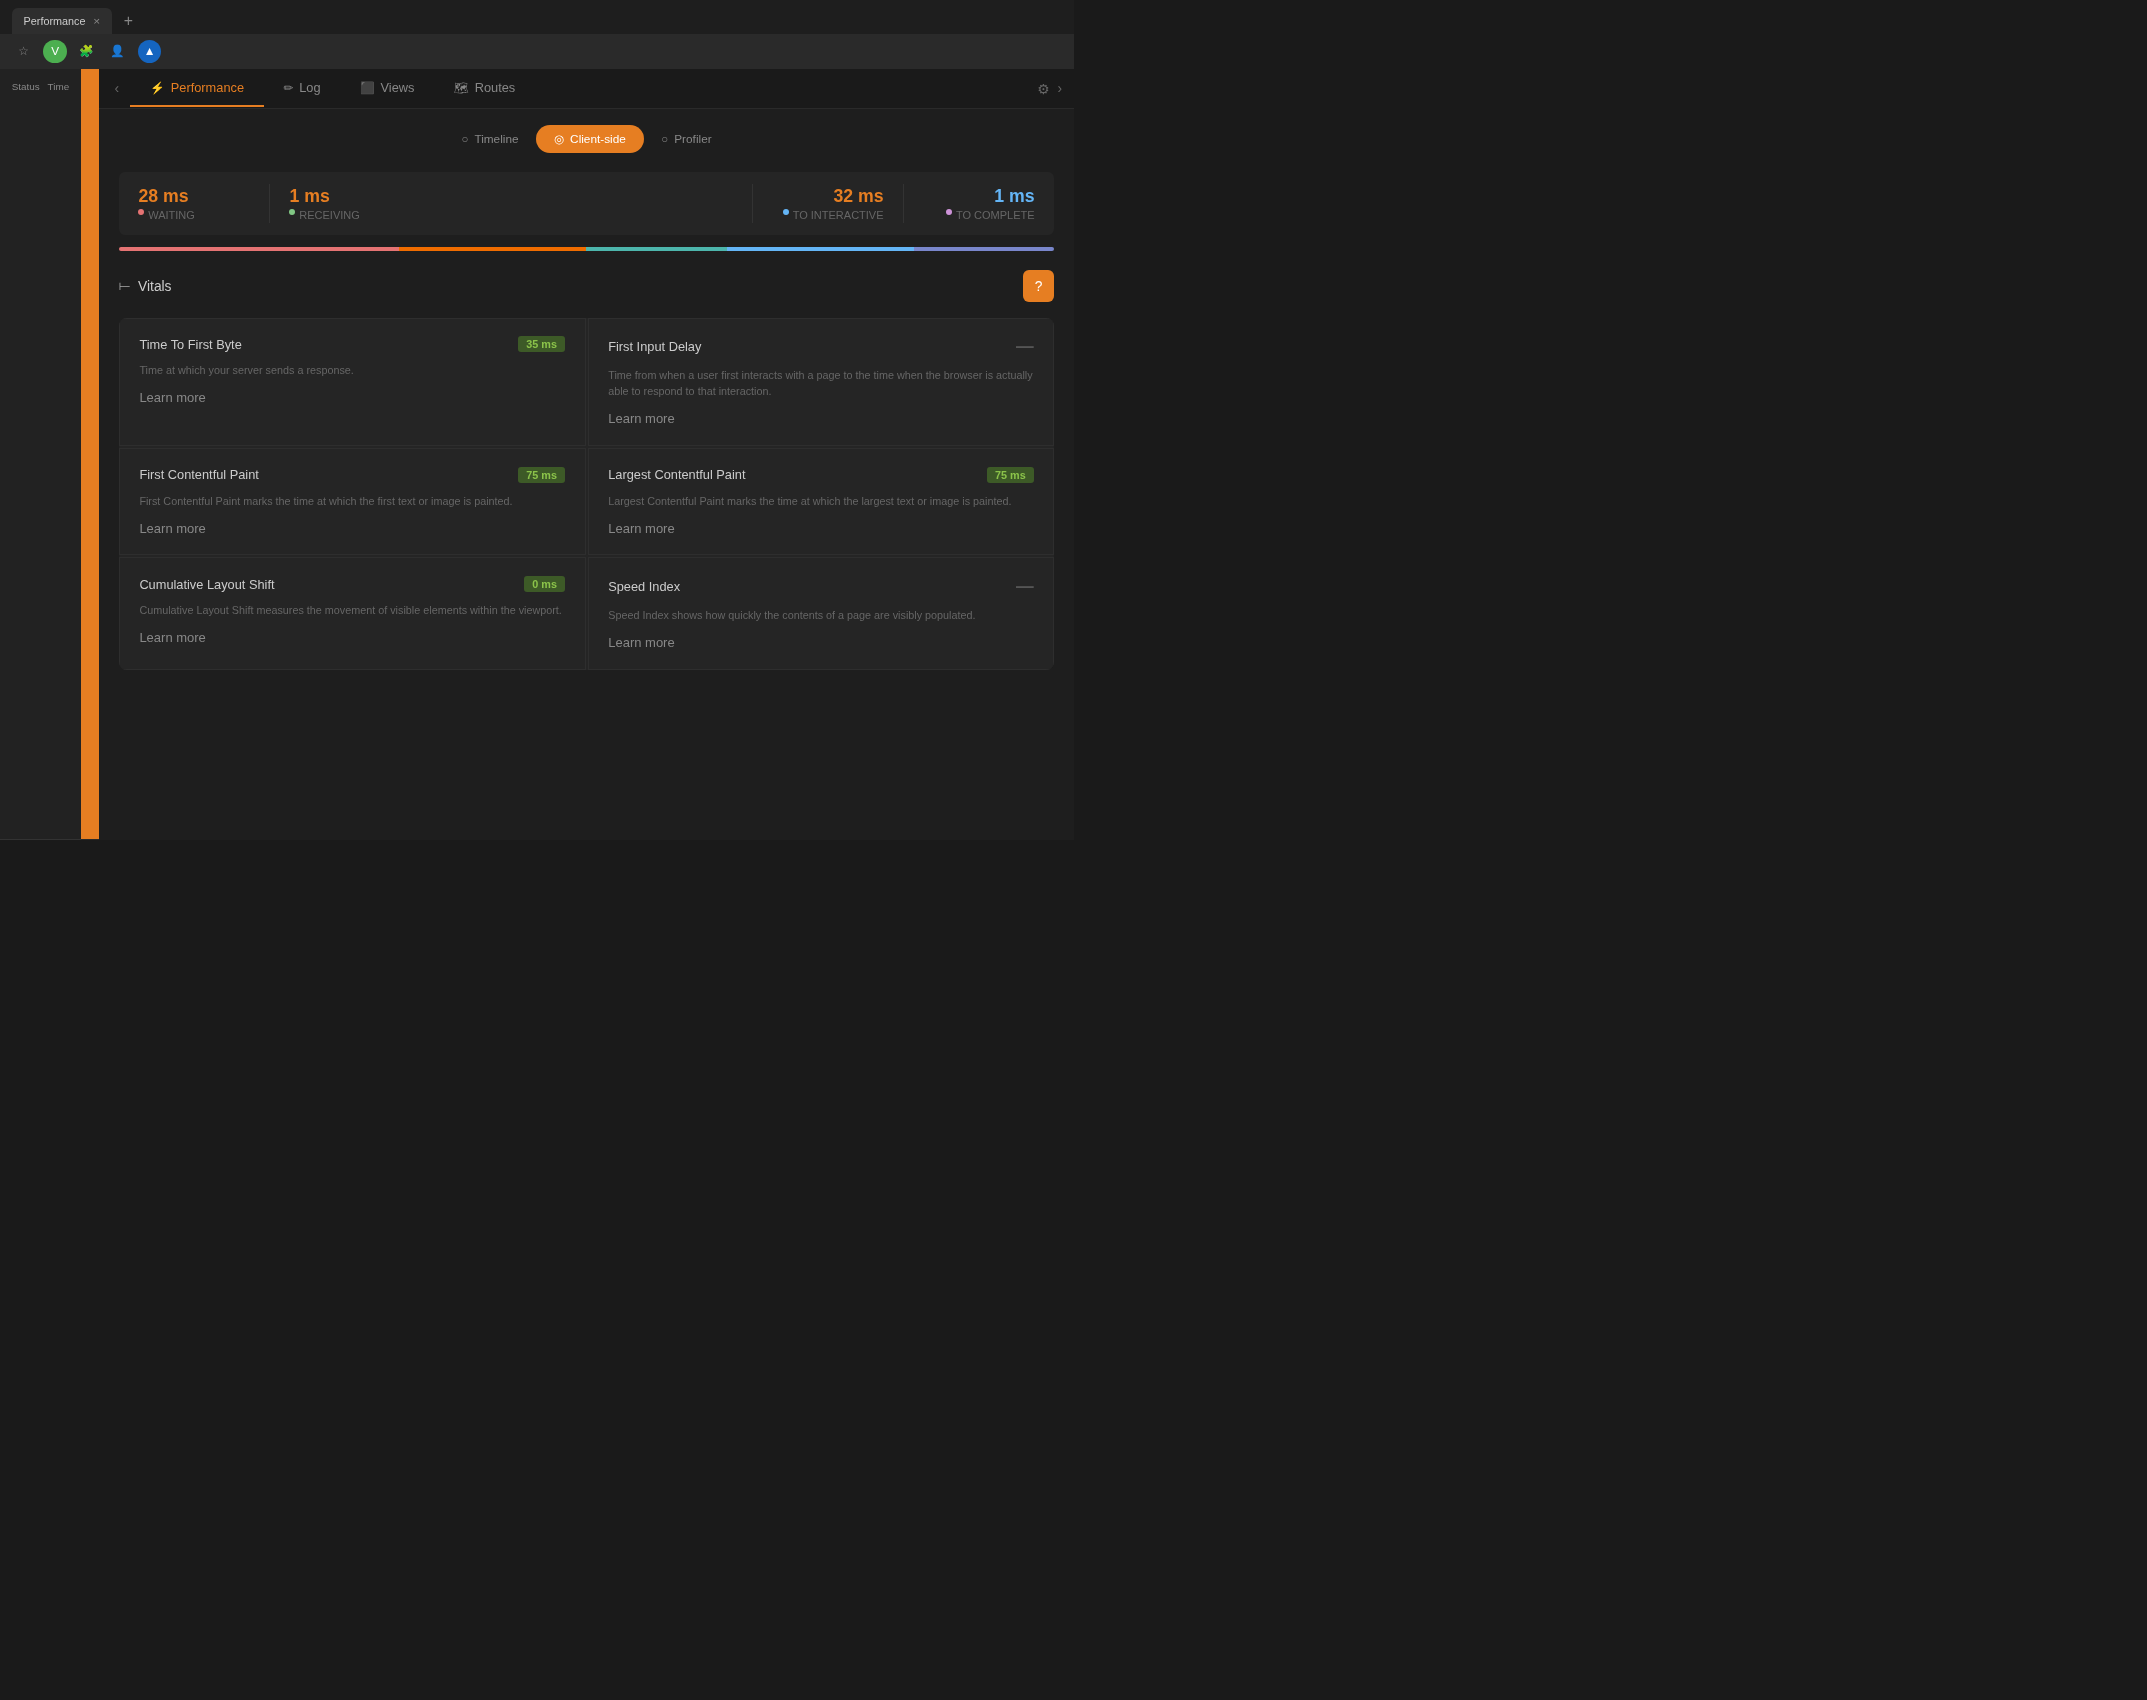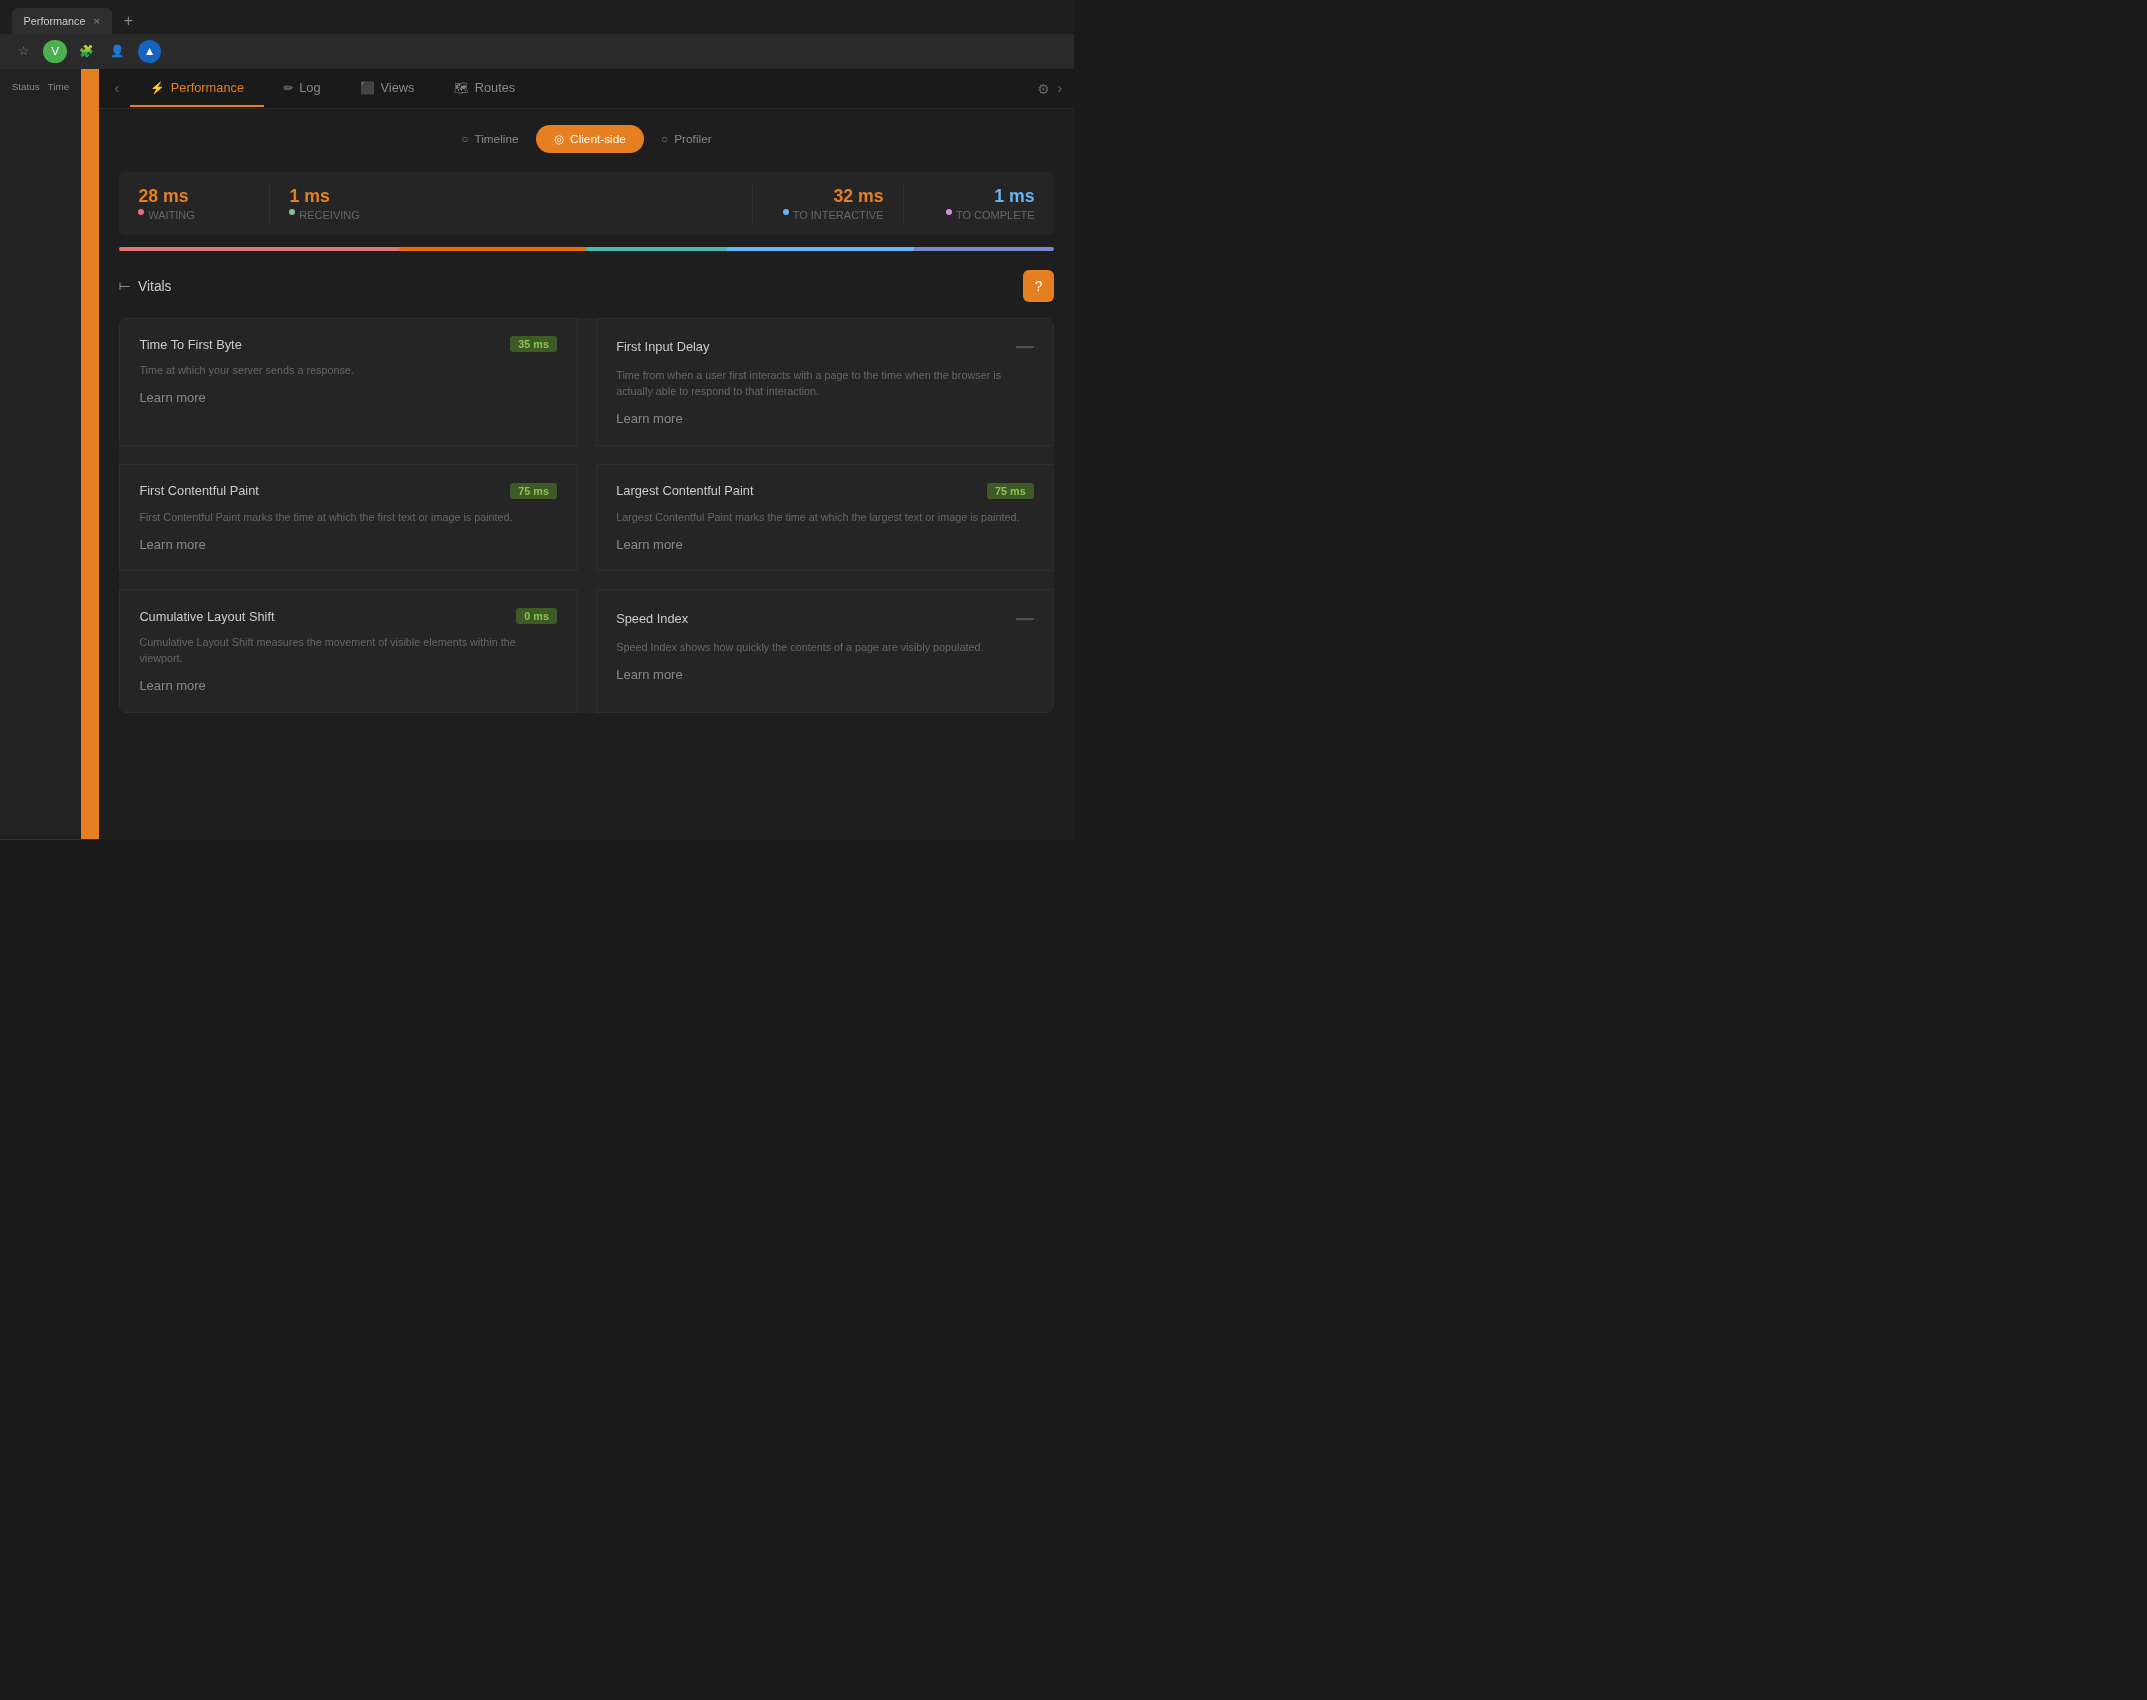--- a/index.html
+++ b/index.html
@@ -334,21 +334,21 @@
       justify-content: center;
       color: white;
       font-size: 13.8px;
       cursor: pointer;
     }
 
     
     .vitals-grid {
       display: grid;
       grid-template-columns: 1fr 1fr;
-      gap: 18px;
+      gap: 2px;
       background: #252525;
       border-radius: 7.9px;
       overflow: hidden;
     }
     .vital-card {
       background: #252525;
       padding: 17.7px 19.7px;
       border: 1px solid #2e2e2e;
     }
     .vital-card-header {

